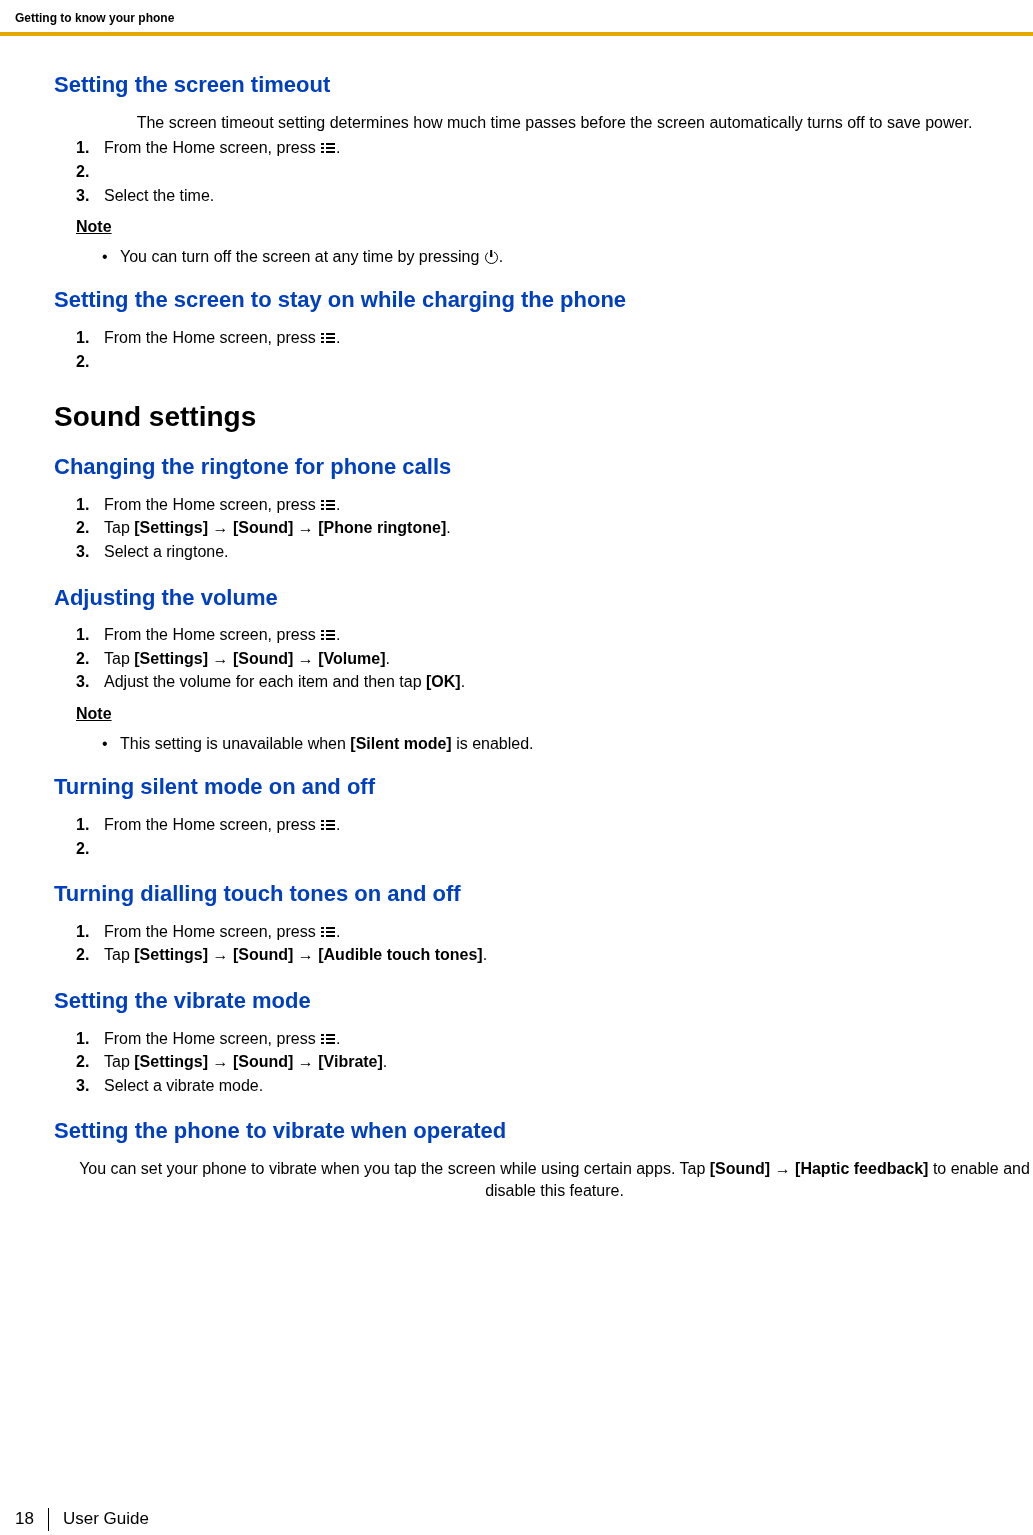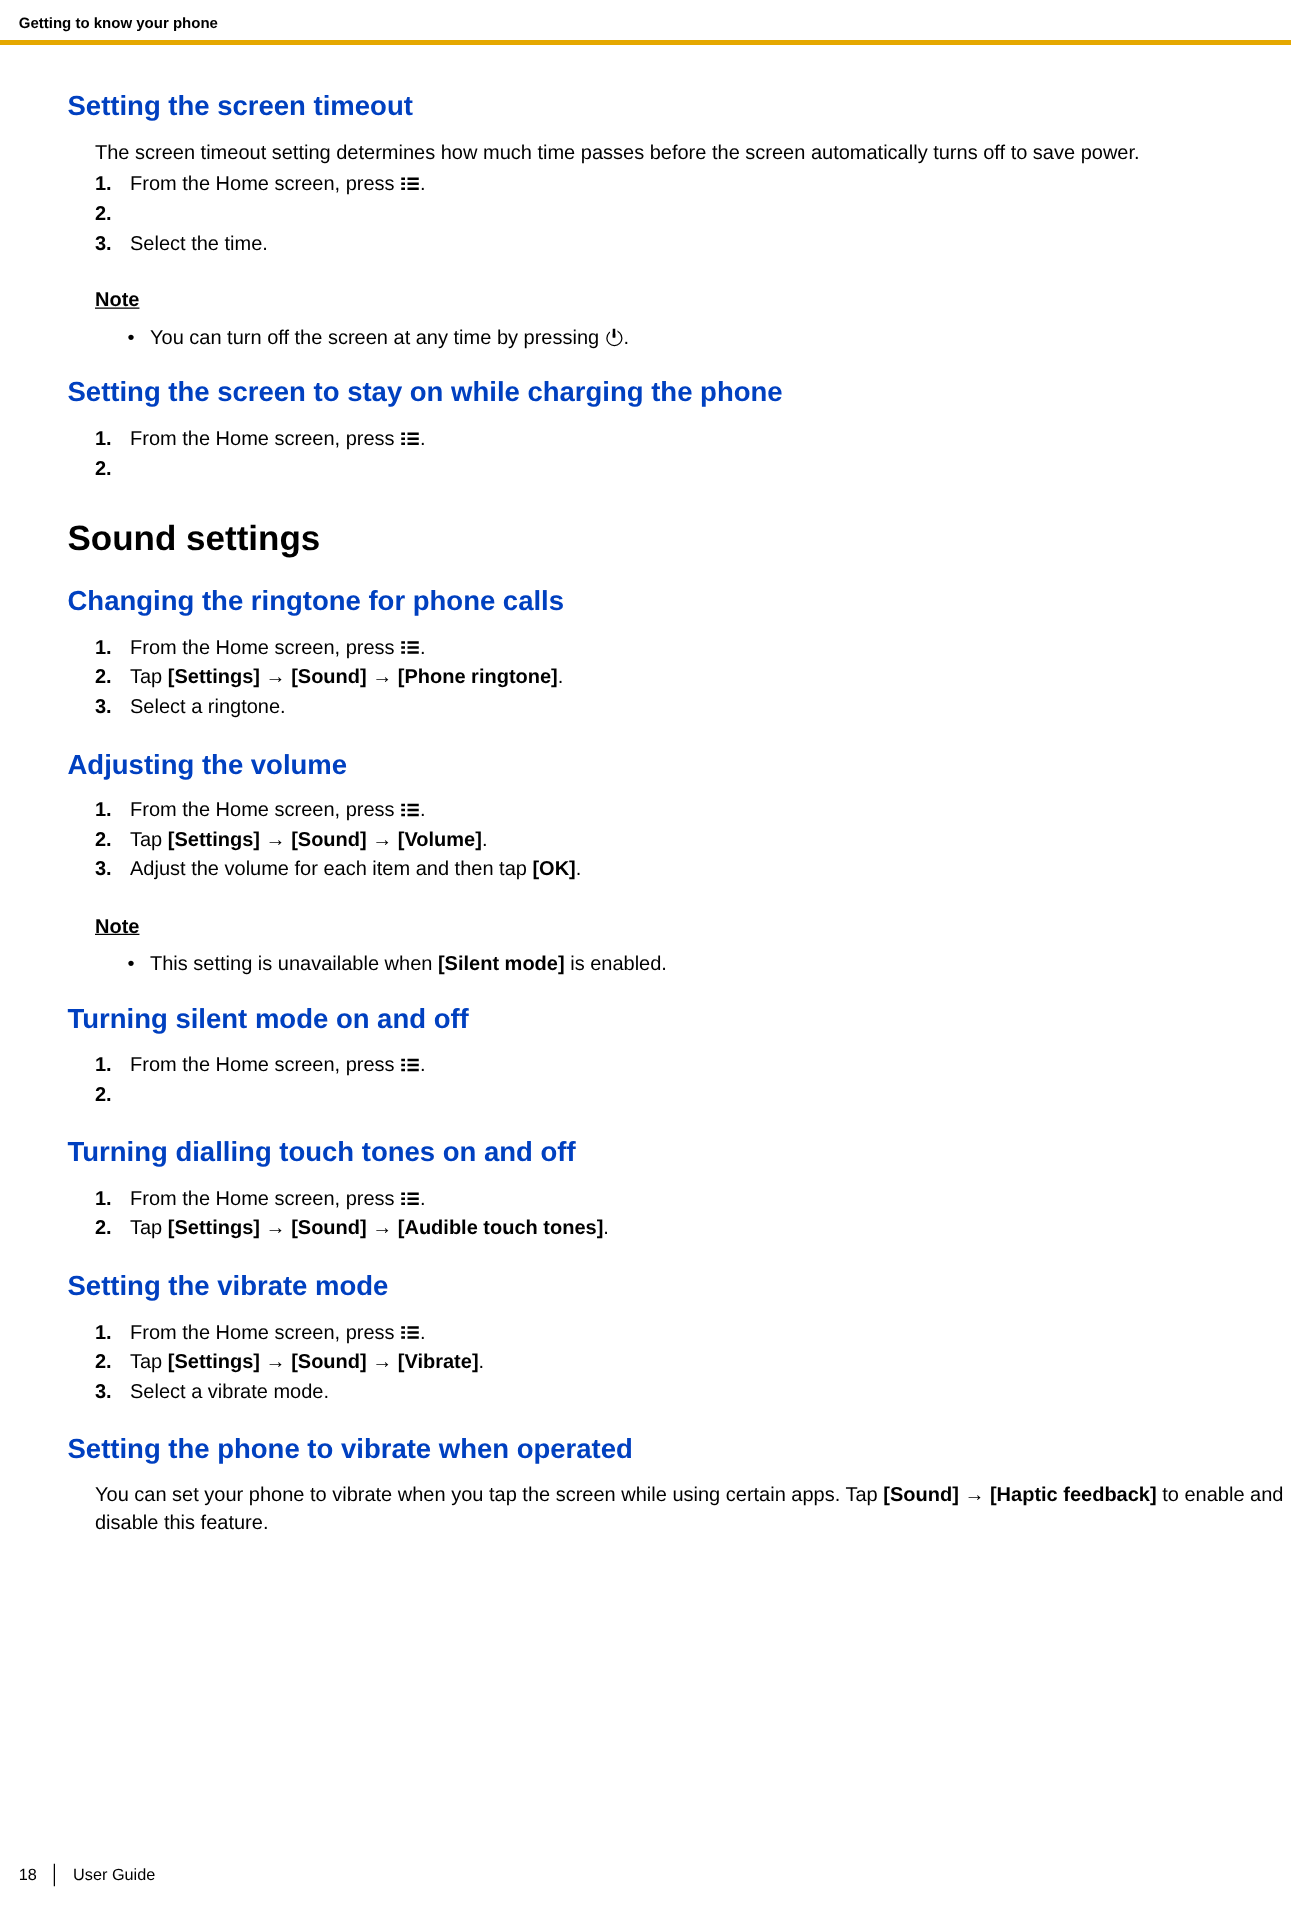--- a/index.html
+++ b/index.html
@@ -37,54 +37,55 @@
       font-size: 22px;
       margin: 0 0 12px 0;
     }
     .h-black {
       font-weight: bold;
       font-size: 28px;
       margin: 26px 0 16px 0;
     }
     .para {
       margin: 0 0 4px 22px;
+      text-align: center;
     }
     ol {
       list-style: none;
       margin: 0 0 10px 22px;
     }
     ol li {
       display: flex;
       align-items: baseline;
       margin-bottom: 2px;
     }
     .num {
       font-weight: bold;
       min-width: 28px;
     }
     .note-label {
       text-decoration: underline;
       font-weight: bold;
-      margin: 24px 0 8px 22px;
+      margin: 10px 0 8px 22px;
     }
     .bullet-list {
       list-style: none;
       margin: 0 0 18px 48px;
     }
     .bullet-list li::before {
       content: "•";
       display: inline-block;
       width: 18px;
     }
     .section-gap { margin-top: 20px; }
     .footer {
       position: absolute;
-      bottom: 26px;
+      bottom: 4px;
       left: 15px;
-      font-size: 13px;
+      font-size: 17px;
       display: flex;
       align-items: center;
     }
     .footer .pg {
       padding-right: 14px;
       border-right: 1px solid #000;
       margin-right: 14px;
     }
     .menu-icon {
       display: inline-block;

